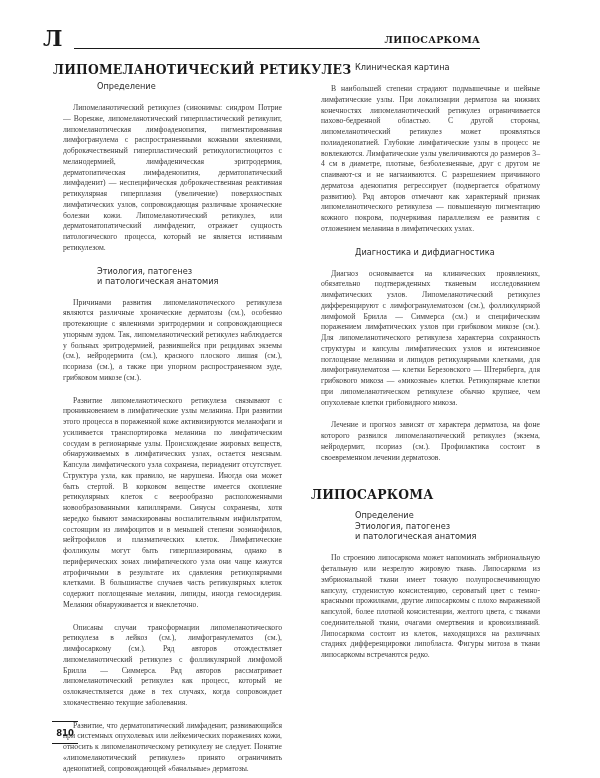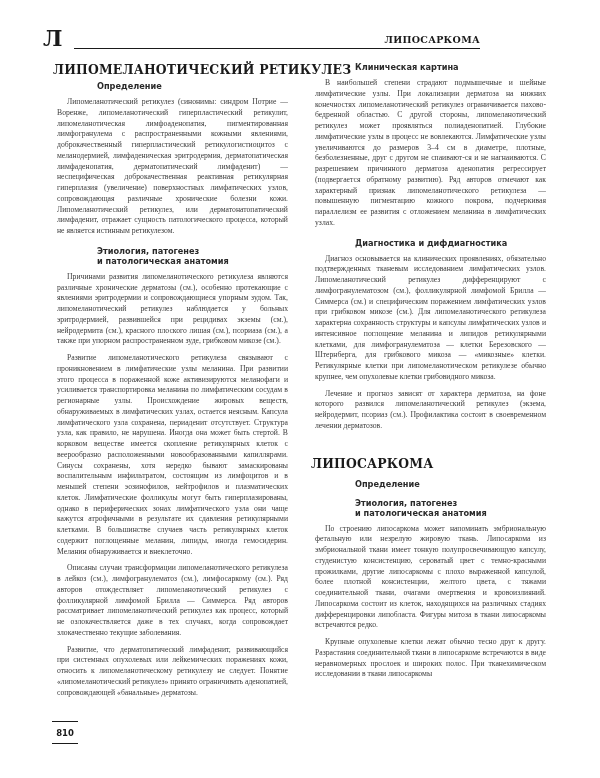--- a/index.html
+++ b/index.html
@@ -22,27 +22,27 @@
     .col { position: absolute; top: 62px; width: 243px; }
     .col-left { left: 51px; }
     .col-right { left: 309px; }
 
     .article-title {
       font-family: "DejaVu Serif", serif; font-weight: bold; font-size: 12.4px; letter-spacing: 0.2px;
       color: #1a1a1a; margin: 0 0 4px 2px; white-space: nowrap;
     }
     .article-title.big { margin-top: 24px; margin-bottom: 8px; }
     .sec-head {
-      font-family: "DejaVu Sans", sans-serif; font-weight: bold; font-size: 8.2px; color: #2a2a2a;
+      font-family: "DejaVu Sans", sans-serif; font-weight: normal; font-size: 8.2px; color: #2a2a2a;
       margin: 0 0 1px 2px; line-height: 10px; padding-left: 44px;
     }
-    .sec-head.spaced { margin-top: 9px; }
+    .sec-head.spaced { margin-top: 1px; }
     .para {
       font-family: "Liberation Serif", serif; font-size: 7.7px; line-height: 10.75px; color: #3a3a3a;
-      text-align: justify; text-indent: 10px; margin: 6px; hyphens: manual;
+      text-align: justify; text-indent: 10px; margin: 12px; hyphens: manual;
     }
 
     .page-number {
       position: absolute; left: 52px; top: 721px; width: 26px; height: 21px;
       border-top: 1px solid #1a1a1a; border-bottom: 1px solid #1a1a1a;
       font-family: "DejaVu Sans", sans-serif; font-size: 8.5px; font-weight: bold; color: #1a1a1a;
       display: flex; align-items: center; justify-content: center;
     }
   </style>
 </head>
@@ -81,17 +81,16 @@
 
     <div class="article-title big">ЛИПОСАРКОМА</div>
 
     <div class="sec-head">Определение</div>
 
     <div class="sec-head spaced">
       <div>Этиология, патогенез</div>
       <div>и патологическая анатомия</div>
     </div>
     <p class="para">По строению липосаркома может напоминать эмбриональную фетальную или незрелую жировую ткань. Липосаркома из эмбриональной ткани имеет тонкую полупросвечивающую капсулу, студенистую консистенцию, сероватый цвет с темно-красными прожилками, другие липосаркомы с плохо выраженной капсулой, более плотной консистенции, желтого цвета, с тяжами соединительной ткани, очагами омертвения и кровоизлияний. Липосаркома состоит из клеток, находящихся на различных стадиях дифференцировки липобласта. Фигуры митоза в ткани липосаркомы встречаются редко.</p>
-    <p class="para">Крупные опухолевые клетки лежат обычно тесно друг к другу. Разрастания соединительной ткани в липосаркоме встречаются в виде неравномерных прослоек и широких полос. При тканехимическом исследовании в ткани липосаркомы</p>
   </div>
 
   <div class="page-number">810</div>
 </div>
 
 </body></html>

